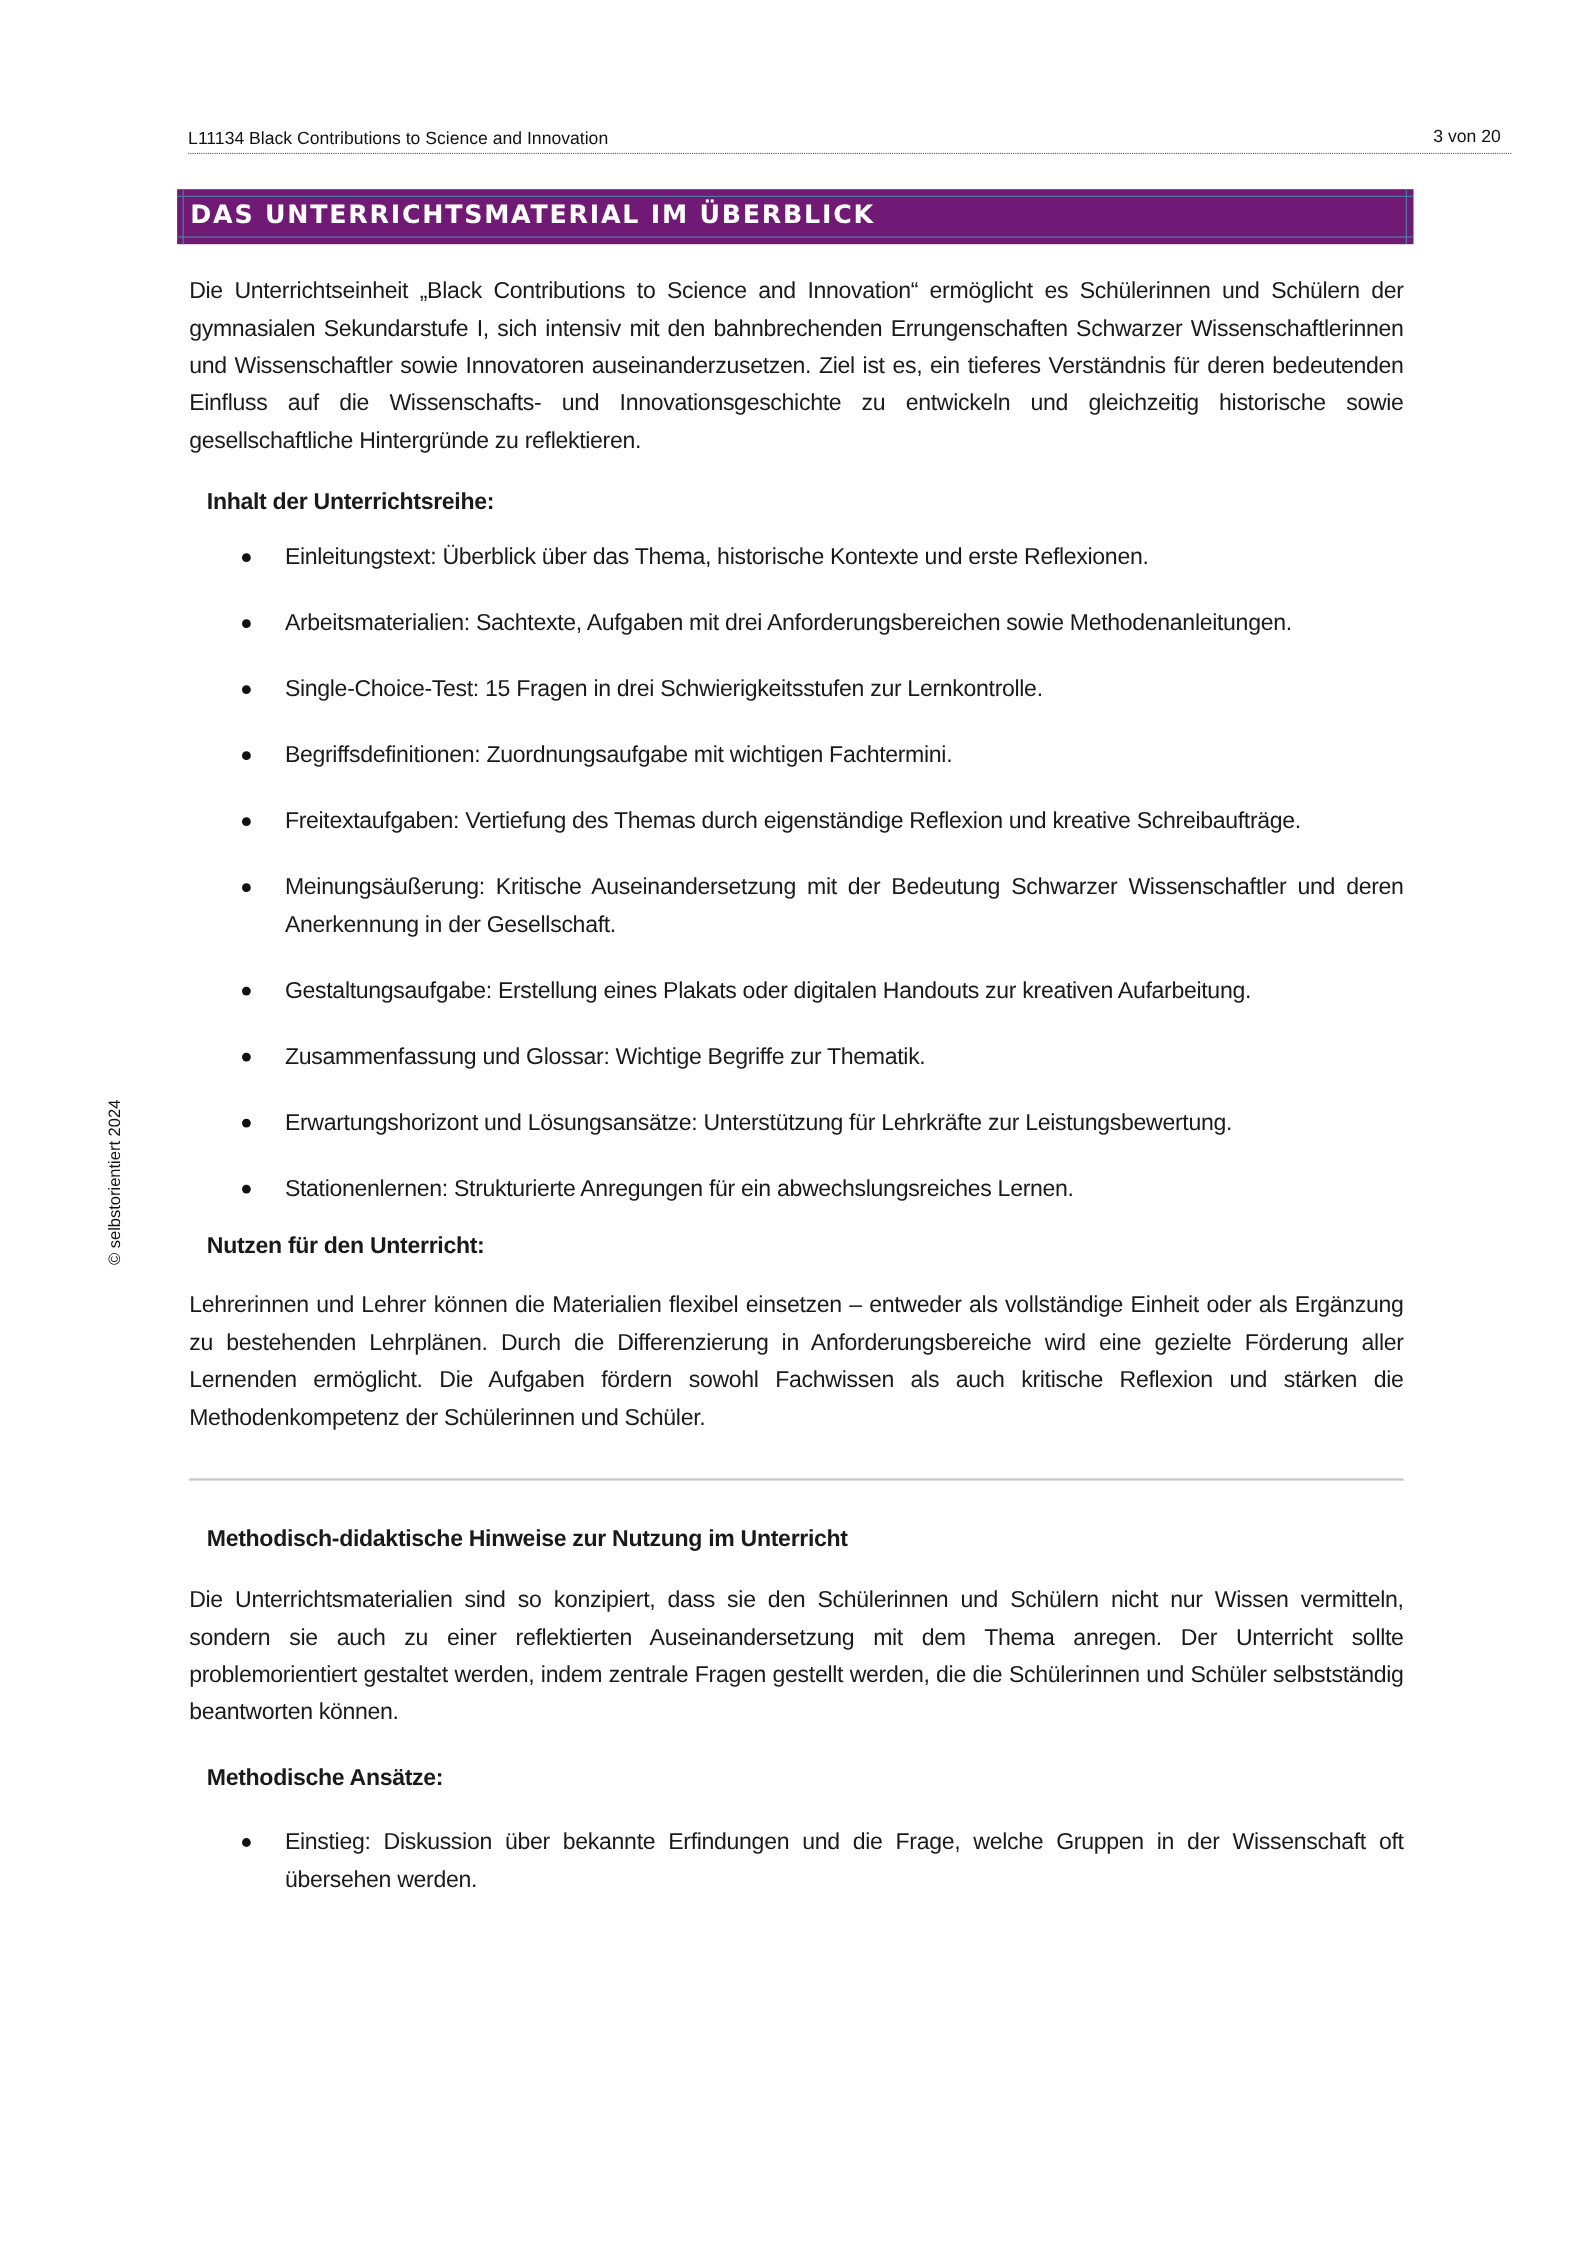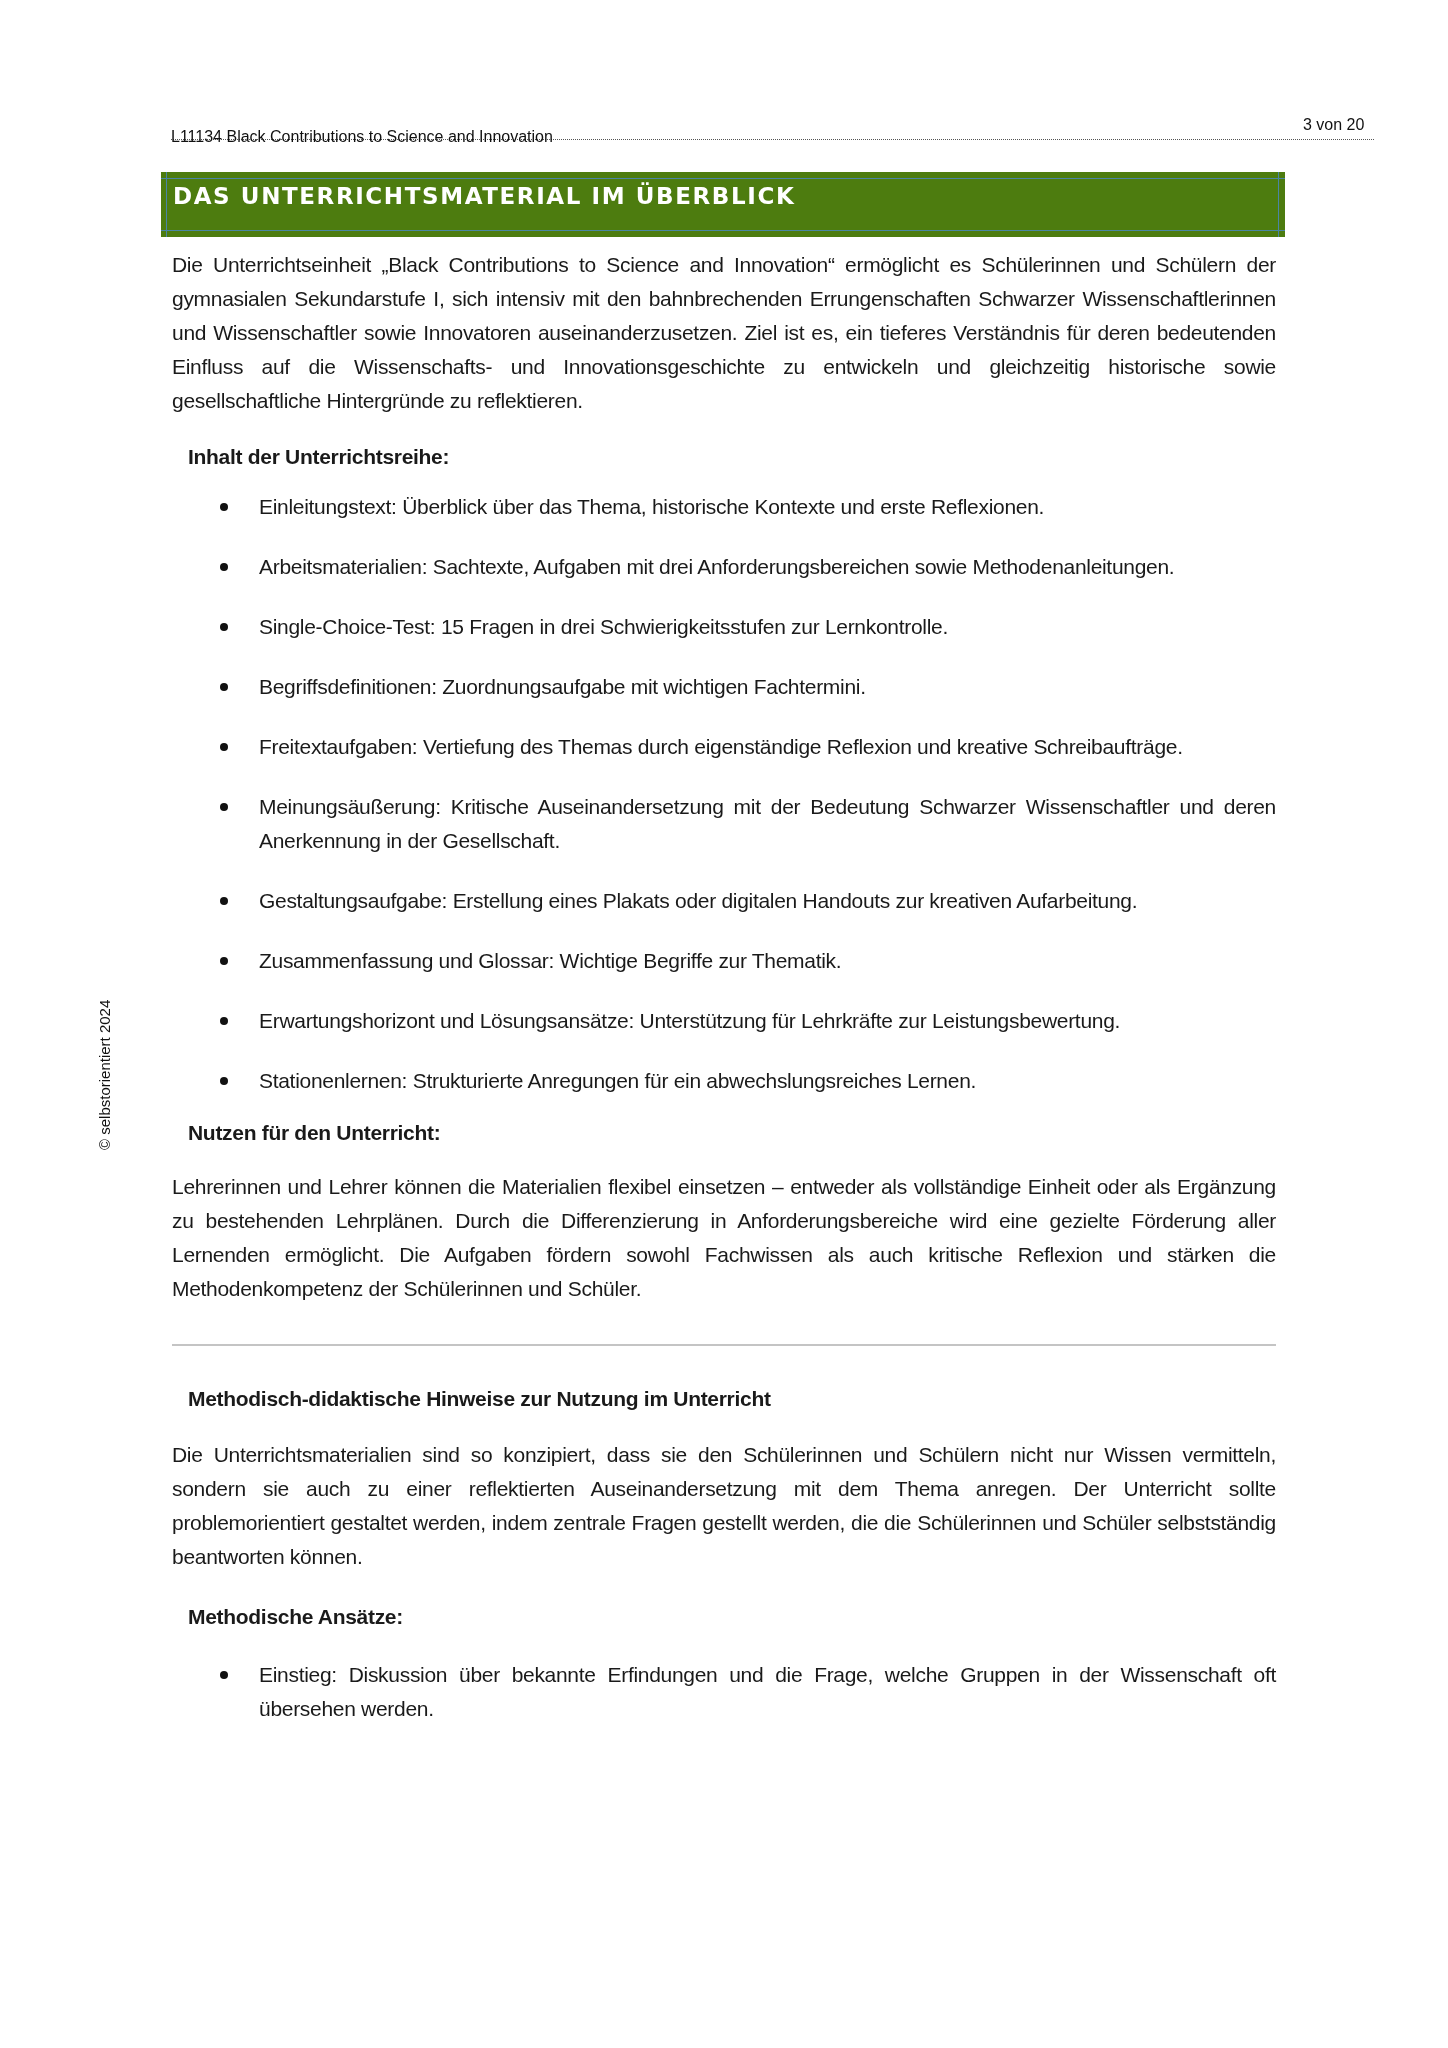--- a/index.html
+++ b/index.html
@@ -5,25 +5,25 @@
   html, body { margin: 0; padding: 0; background: #ffffff; }
   body {
     width: 1448px; height: 2048px; position: relative; overflow: hidden;
     font-family: "Liberation Sans", sans-serif; color: #1a1a1a;
   }
   .header {
     position: absolute; left: 171px; top: 114px; width: 1203px; height: 25px;
     border-bottom: 1px dotted #555;
     font-size: 16px; color: #111;
   }
-  .header .left { position: absolute; left: 0; top: 14px; }
+  .header .left { position: absolute; left: 0; top: 4px; }
   .header .right { position: absolute; left: 1132px; top: 2px; }
   .banner {
-    position: absolute; left: 161px; top: 172px; width: 1124px; height: 65px;
-    background: #4d7c0f; box-sizing: border-box;
+    position: absolute; left: 161px; top: 172px; width: 1124px; height: 50px;
+    background: #701a75; box-sizing: border-box;
   }
   .banner .line-top { position: absolute; left: 0; right: 0; top: 6px; height: 1px; background: #4a86a3; }
   .banner .line-bot { position: absolute; left: 0; right: 0; bottom: 6px; height: 1px; background: #4a86a3; }
   .banner .line-l { position: absolute; top: 0; bottom: 0; left: 5px; width: 1px; background: #4a86a3; }
   .banner .line-r { position: absolute; top: 0; bottom: 0; right: 6px; width: 1px; background: #4a86a3; }
   .banner .title {
     position: absolute; left: 12px; top: 11px;
     color: #ffffff; font-weight: bold; font-size: 23px; letter-spacing: 1.6px;
     font-family: "DejaVu Sans", sans-serif;
   }

